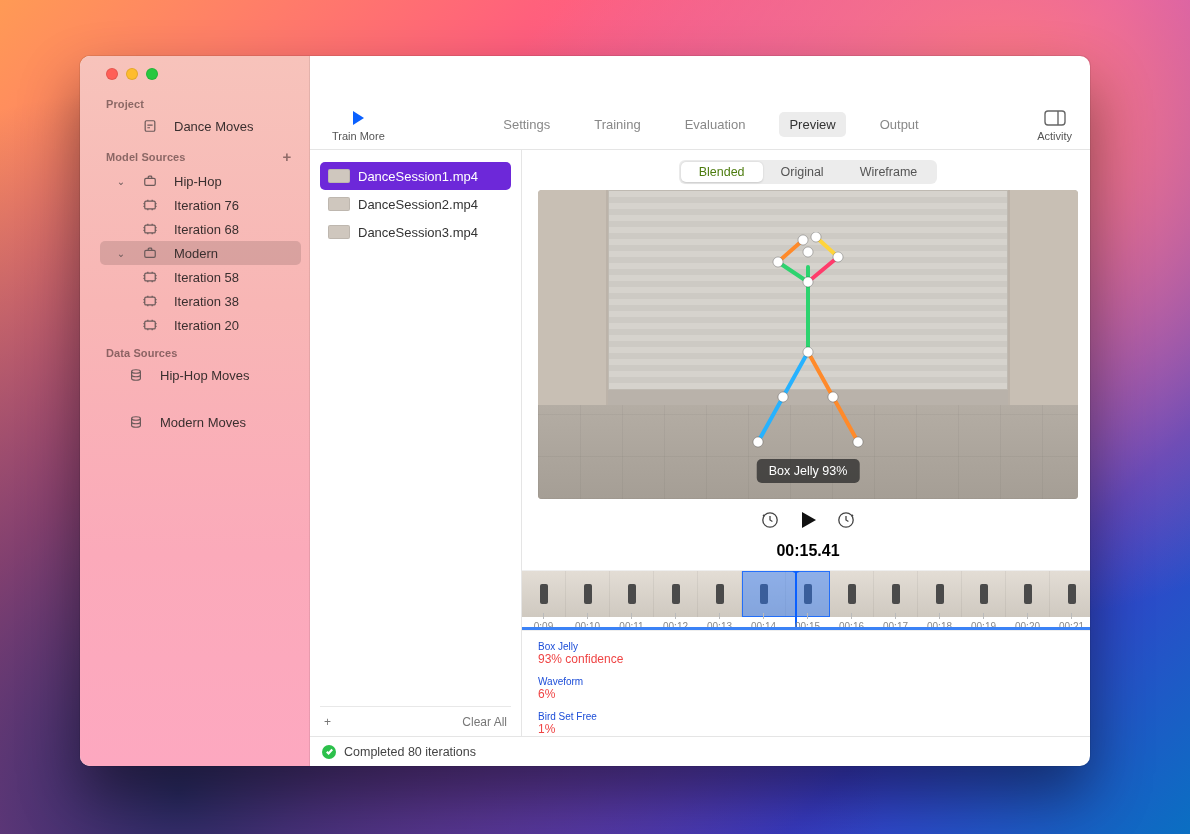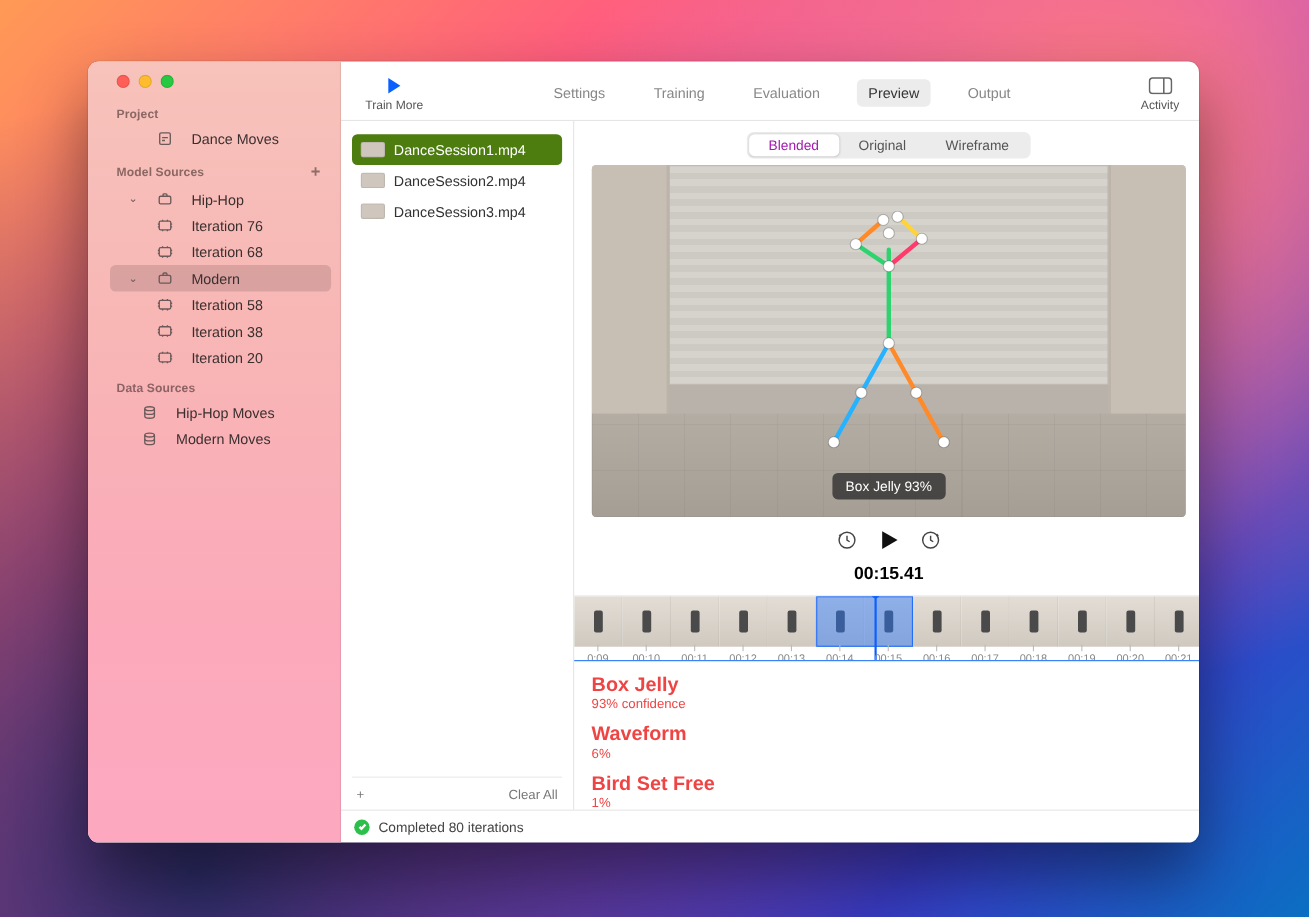--- a/index.html
+++ b/index.html
@@ -61,20 +61,21 @@
   }
   .sb-icon { width:16px; height:16px; display:flex; align-items:center; justify-content:center; }
   .sb-icon svg { width:14px; height:14px; stroke:#6b5a5a; fill:none; stroke-width:1.4; }
   .sb-label { font-size:13px; }
   
   .main { flex:1; display:flex; flex-direction:column; }
   .toolbar {
     height:54px; flex:0 0 54px;
     display:flex; align-items:center; padding: 4px 12px 0;
     border-bottom: 1px solid #e5e5e5;
+    margin-top: 40px;
   }
   .tb-btn {
     display:flex; flex-direction:column; align-items:center;
     gap:2px; padding: 0 10px; color:#555; cursor:pointer;
     font-size:11px;
   }
   .tb-btn .icon { height:20px; display:flex; align-items:center; }
   .tb-tabs {
     flex:1; display:flex; justify-content:center; gap:24px;
     font-size:13px; color:#888;
@@ -87,21 +88,21 @@
     width: 212px; flex:0 0 212px;
     border-right:1px solid #e5e5e5;
     display:flex; flex-direction:column;
     padding:12px 10px 0;
   }
   .file-row {
     display:flex; align-items:center; gap:8px;
     height:28px; padding:0 8px; border-radius:5px;
     cursor:pointer; color:#333;
   }
-  .file-row.selected { background:#4d7c0f; color:#fff;text-align:center; }
+  .file-row.selected { background:#6d28d9; color:#fff;text-align:center; }
   .file-thumb {
     width:22px; height:14px; border-radius:2px; background:#d7d0c8;
     position:relative; flex:0 0 22px;
     background: linear-gradient(#cfc7be,#cfc7be);
     box-shadow: inset 0 0 0 1px rgba(0,0,0,0.08);
   }
   .file-list-spacer { flex:1; }
   .file-list-footer {
     display:flex; justify-content:space-between; align-items:center;
     height:30px; border-top:1px solid #e8e8e8; font-size:12px; color:#777;
@@ -118,21 +119,21 @@
   }
   .status-dot svg { width:9px; height:9px; stroke:#fff; stroke-width:2.4; fill:none; }
   
   .preview { flex:1; display:flex; flex-direction:column; min-width:0; }
   .seg-control {
     margin:10px auto 6px;
     display:flex; background:#ececec; border-radius:6px; padding:2px;
     font-size:12.5px;
   }
   .seg { padding:3px 18px; border-radius:5px; color:#555; cursor:pointer; }
-  .seg.active { background:#fff; color:#a21caf; box-shadow:0 0.5px 2px rgba(0,0,0,0.15); }
+  .seg.active { background:#fff; color:#4d7c0f; box-shadow:0 0.5px 2px rgba(0,0,0,0.15); }
   .video-frame {
     margin:0 16px; height:380px; border-radius:4px; overflow:hidden; position:relative;
     background:#b9b2aa;
   }
   
   .scene-wall-left, .scene-wall-right {
     position:absolute; top:0; bottom:0; width:70px; background:#c8bfb4;
   }
   .scene-wall-left{ left:0; box-shadow: inset -2px 0 0 rgba(0,0,0,0.06);}
   .scene-wall-right{ right:0; box-shadow: inset 2px 0 0 rgba(0,0,0,0.06);}
@@ -155,21 +156,21 @@
     padding:5px 12px; border-radius:5px; font-size:12.5px;
   }
   .play-controls {
     display:flex; align-items:center; justify-content:center; gap:18px;
     margin-top:10px;
   }
   .pc-btn { cursor:pointer; }
   .timecode { text-align:center; font-weight:600; font-size:16px; margin-top:8px; }
   
   .timeline {
-    position:relative; margin-top:10px; height:72px; border-top:1px solid #eee; border-bottom:1px solid #3b82f6;
+    position:relative; margin-top:10px; height:72px; border-top:1px solid #eee; border-bottom:3px solid #3b82f6;
     overflow:hidden;
   }
   .tl-strip { display:flex; height:46px; }
   .tl-thumb {
     flex:0 0 44px; height:46px;
     background: linear-gradient(#e3ddd5,#cfc9c0);
     position:relative; border-right:1px solid rgba(0,0,0,0.05);
   }
   .tl-thumb::after{
     content:""; position:absolute; left:50%; top:50%;
@@ -192,21 +193,21 @@
   .tl-playhead::after { bottom:-4px; }
   .tl-ticks {
     position:absolute; bottom:0; left:0; right:0; height:24px;
     display:flex; font-size:10px; color:#888;
   }
   .tl-tick { flex:0 0 44px; text-align:center; padding-top:10px; border-right:1px solid transparent;}
   .tl-tick::before { content:""; display:block; width:1px; height:6px; background:#bbb; margin:0 auto 2px;}
   
   .pred-list { padding: 10px 16px; border-top:1px solid #eee; overflow:auto; }
   .pred-item { margin-bottom:10px; }
-  .pred-name { font-size:18px; font-weight:700; color:#ef4444; }
+  .pred-name { font-size:10px; font-weight:400; color:#1d4ed8; }
   .pred-conf { font-size:12px; color:#ef4444; }
 </style>
 </head>
 <body>
 
 <div class="wallpaper"></div>
 
 <div class="app-window">
 
   <div class="sidebar">
@@ -310,21 +311,21 @@
           <div class="sb-item" style="padding-left: 28px;">
             <span class="sb-icon">
               <svg viewBox="0 0 16 16">
                 <ellipse cx="8" cy="4" rx="5" ry="2"></ellipse>
                 <path d="M3 4v8c0 1.1 2.2 2 5 2s5-.9 5-2V4"></path>
                 <path d="M3 8c0 1.1 2.2 2 5 2s5-.9 5-2"></path>
               </svg>
             </span>
             <span class="sb-label">Hip-Hop Moves</span>
           </div>
-          <div class="sb-item" style="padding-left: 28px;">
+          <div class="sb-item" style="padding-left: 28px; margin-top: 23px;">
             <span class="sb-icon">
               <svg viewBox="0 0 16 16">
                 <ellipse cx="8" cy="4" rx="5" ry="2"></ellipse>
                 <path d="M3 4v8c0 1.1 2.2 2 5 2s5-.9 5-2V4"></path>
                 <path d="M3 8c0 1.1 2.2 2 5 2s5-.9 5-2"></path>
               </svg>
             </span>
             <span class="sb-label">Modern Moves</span>
           </div>
         </div>

